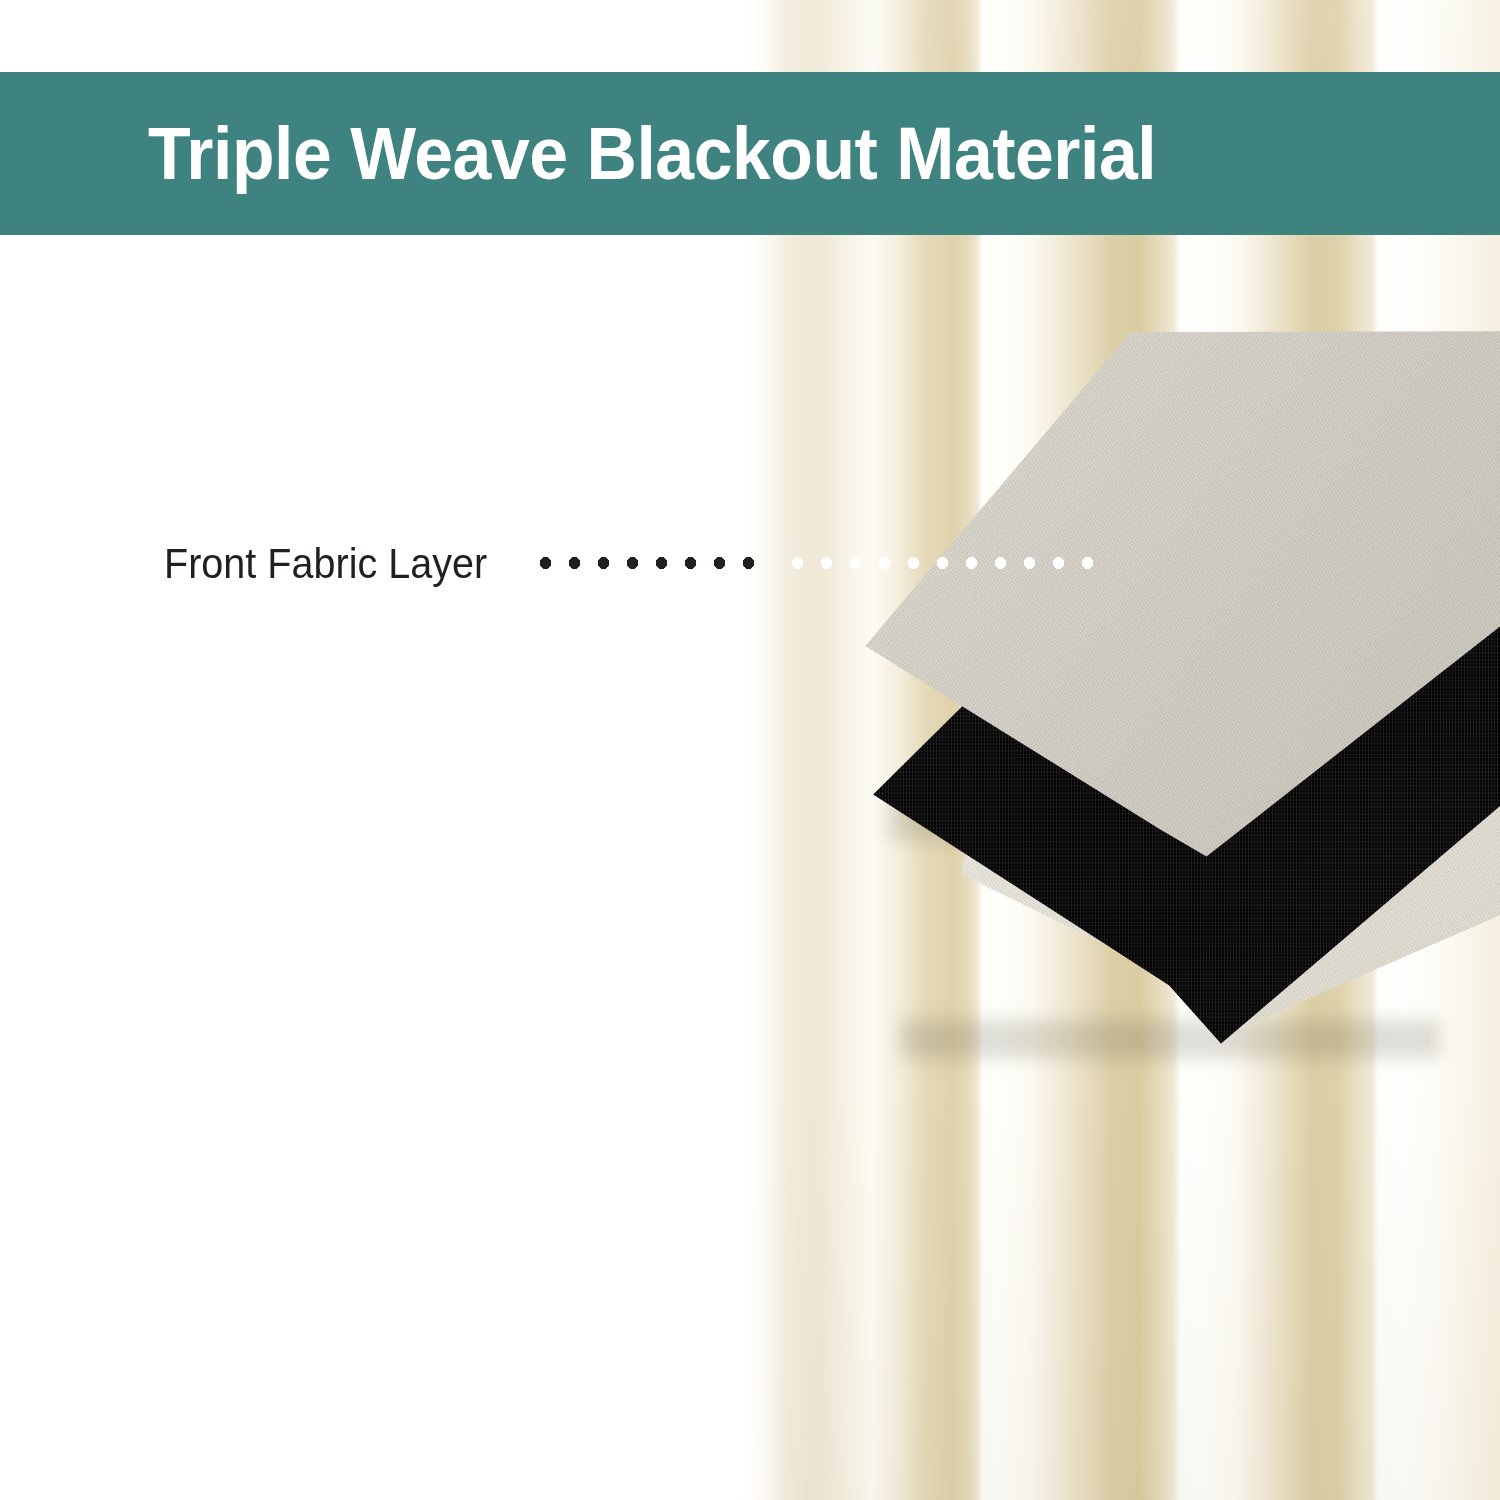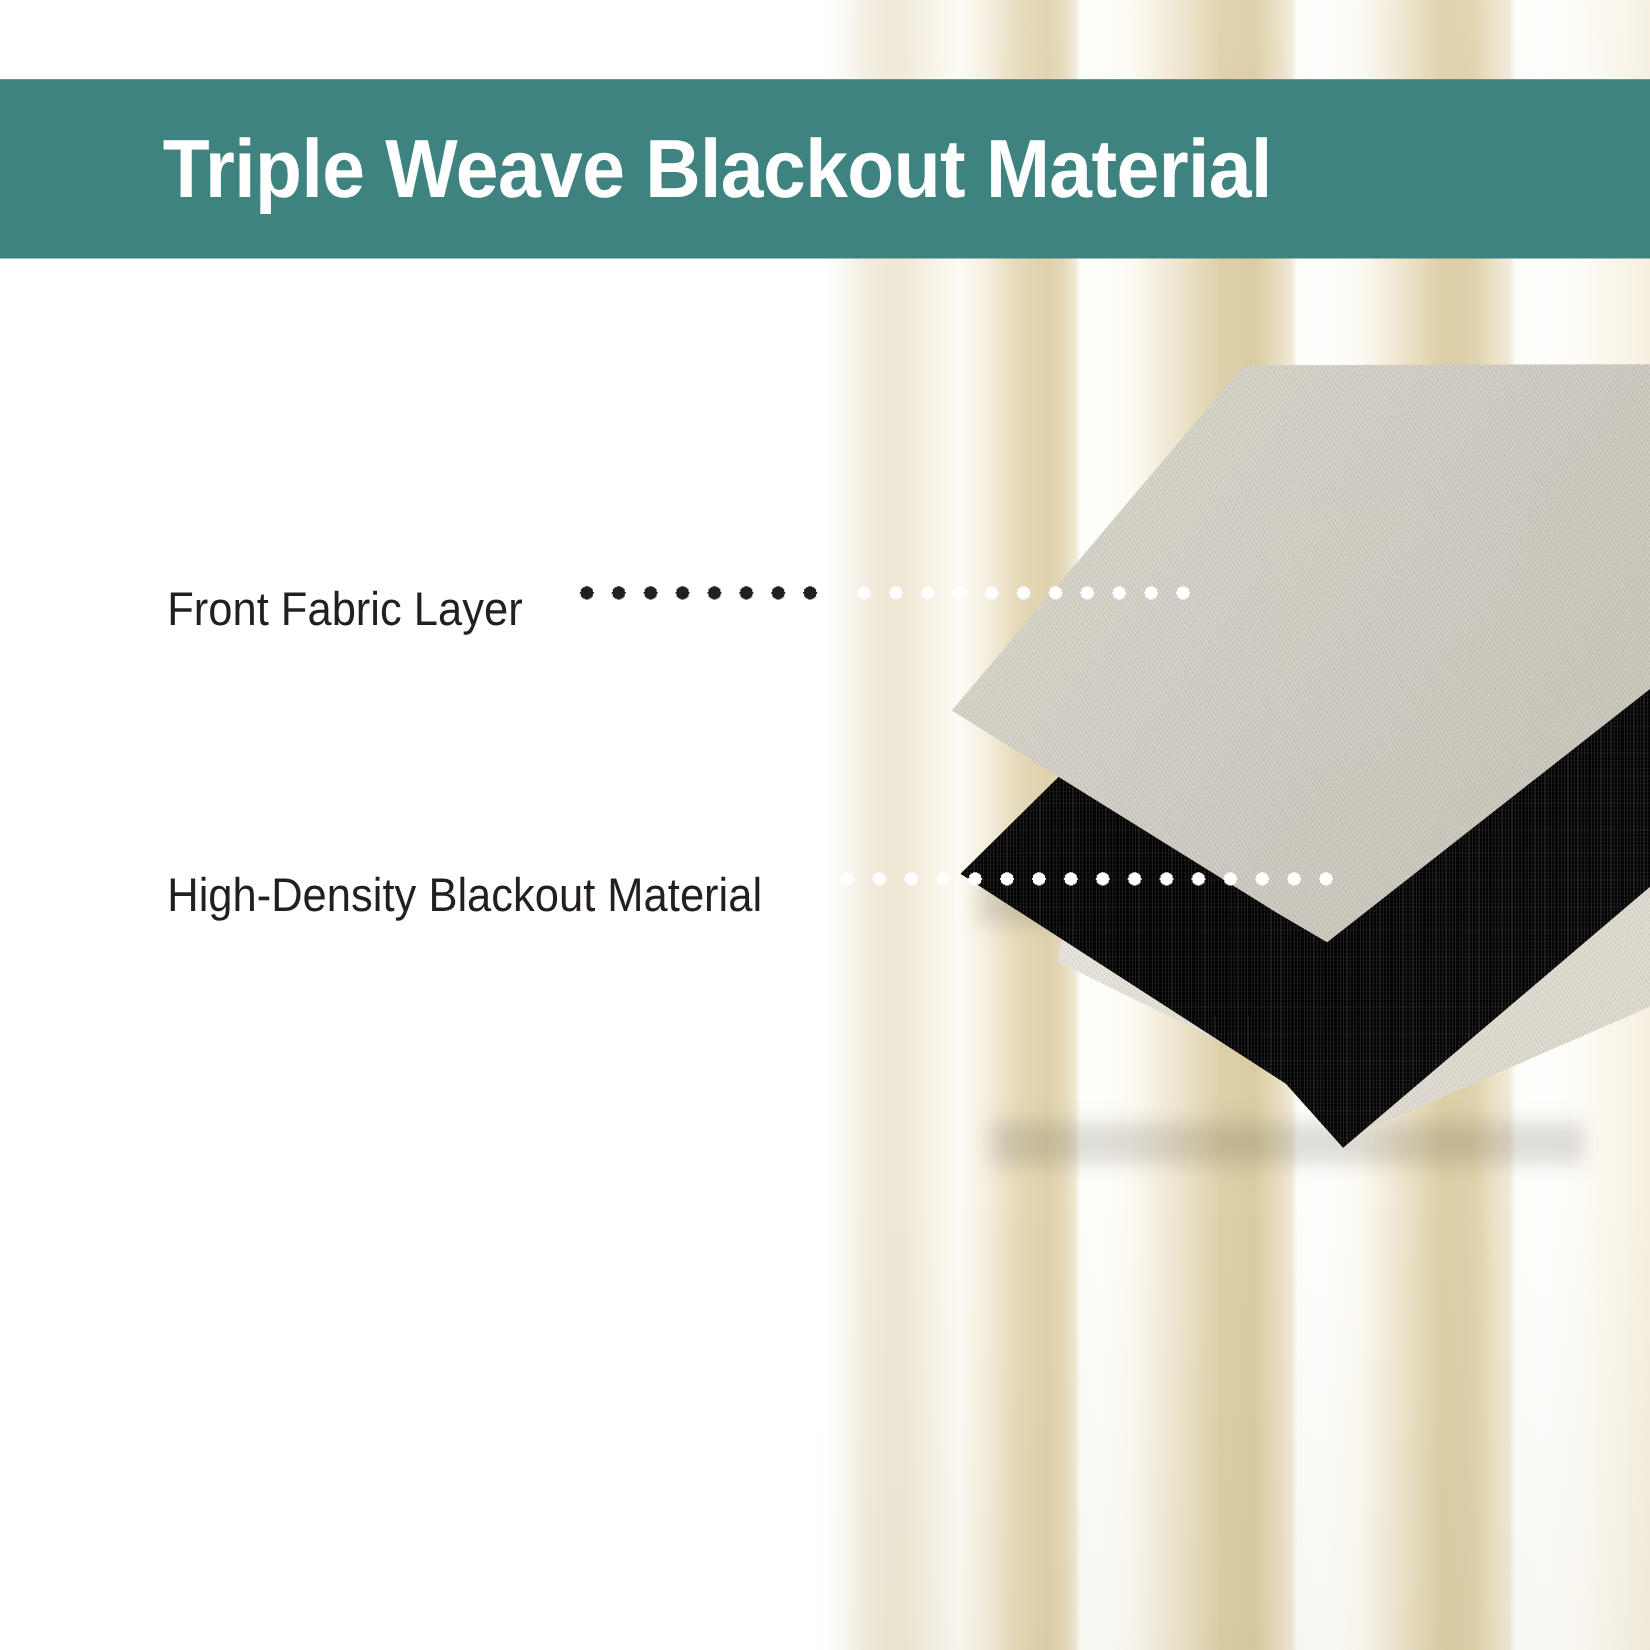--- a/index.html
+++ b/index.html
@@ -150,23 +150,24 @@
     letter-spacing:-0.5px;
     font-family:"Liberation Sans","DejaVu Sans",sans-serif;
     transform:scaleX(.93);
     transform-origin:left center;
     white-space:nowrap;
   }
 
   
   .callout{
     position:absolute;
-    left:152px;
+    left:164px;
     height:60px;
     display:flex;
+    align-items:center;
     white-space:nowrap;
   }
   .callout-label{
     color:#231f20;
     font-size:43px;
     line-height:1;
     font-weight:400;
     transform:scaleX(.92);
     transform-origin:left center;
     font-family:"Liberation Sans","DejaVu Sans",sans-serif;
@@ -229,21 +230,15 @@
   </div>
 
   <div class="callout" style="top:533px;">
     <span class="callout-label">Front Fabric Layer</span>
     <span class="leader">
       <span class="dots-dark" style="width:238px;"></span>
       <span class="dots-light" style="left:252px;width:320px;"></span>
     </span>
   </div>
 
-  <div class="callout" style="top:793px;">
-    <span class="callout-label">High-Density Blackout Material</span>
-    <span class="leader">
-      <span class="dots-light" style="left:0px;width:460px;"></span>
-    </span>
-  </div>
 
 
 </div>
 
 </body></html>

